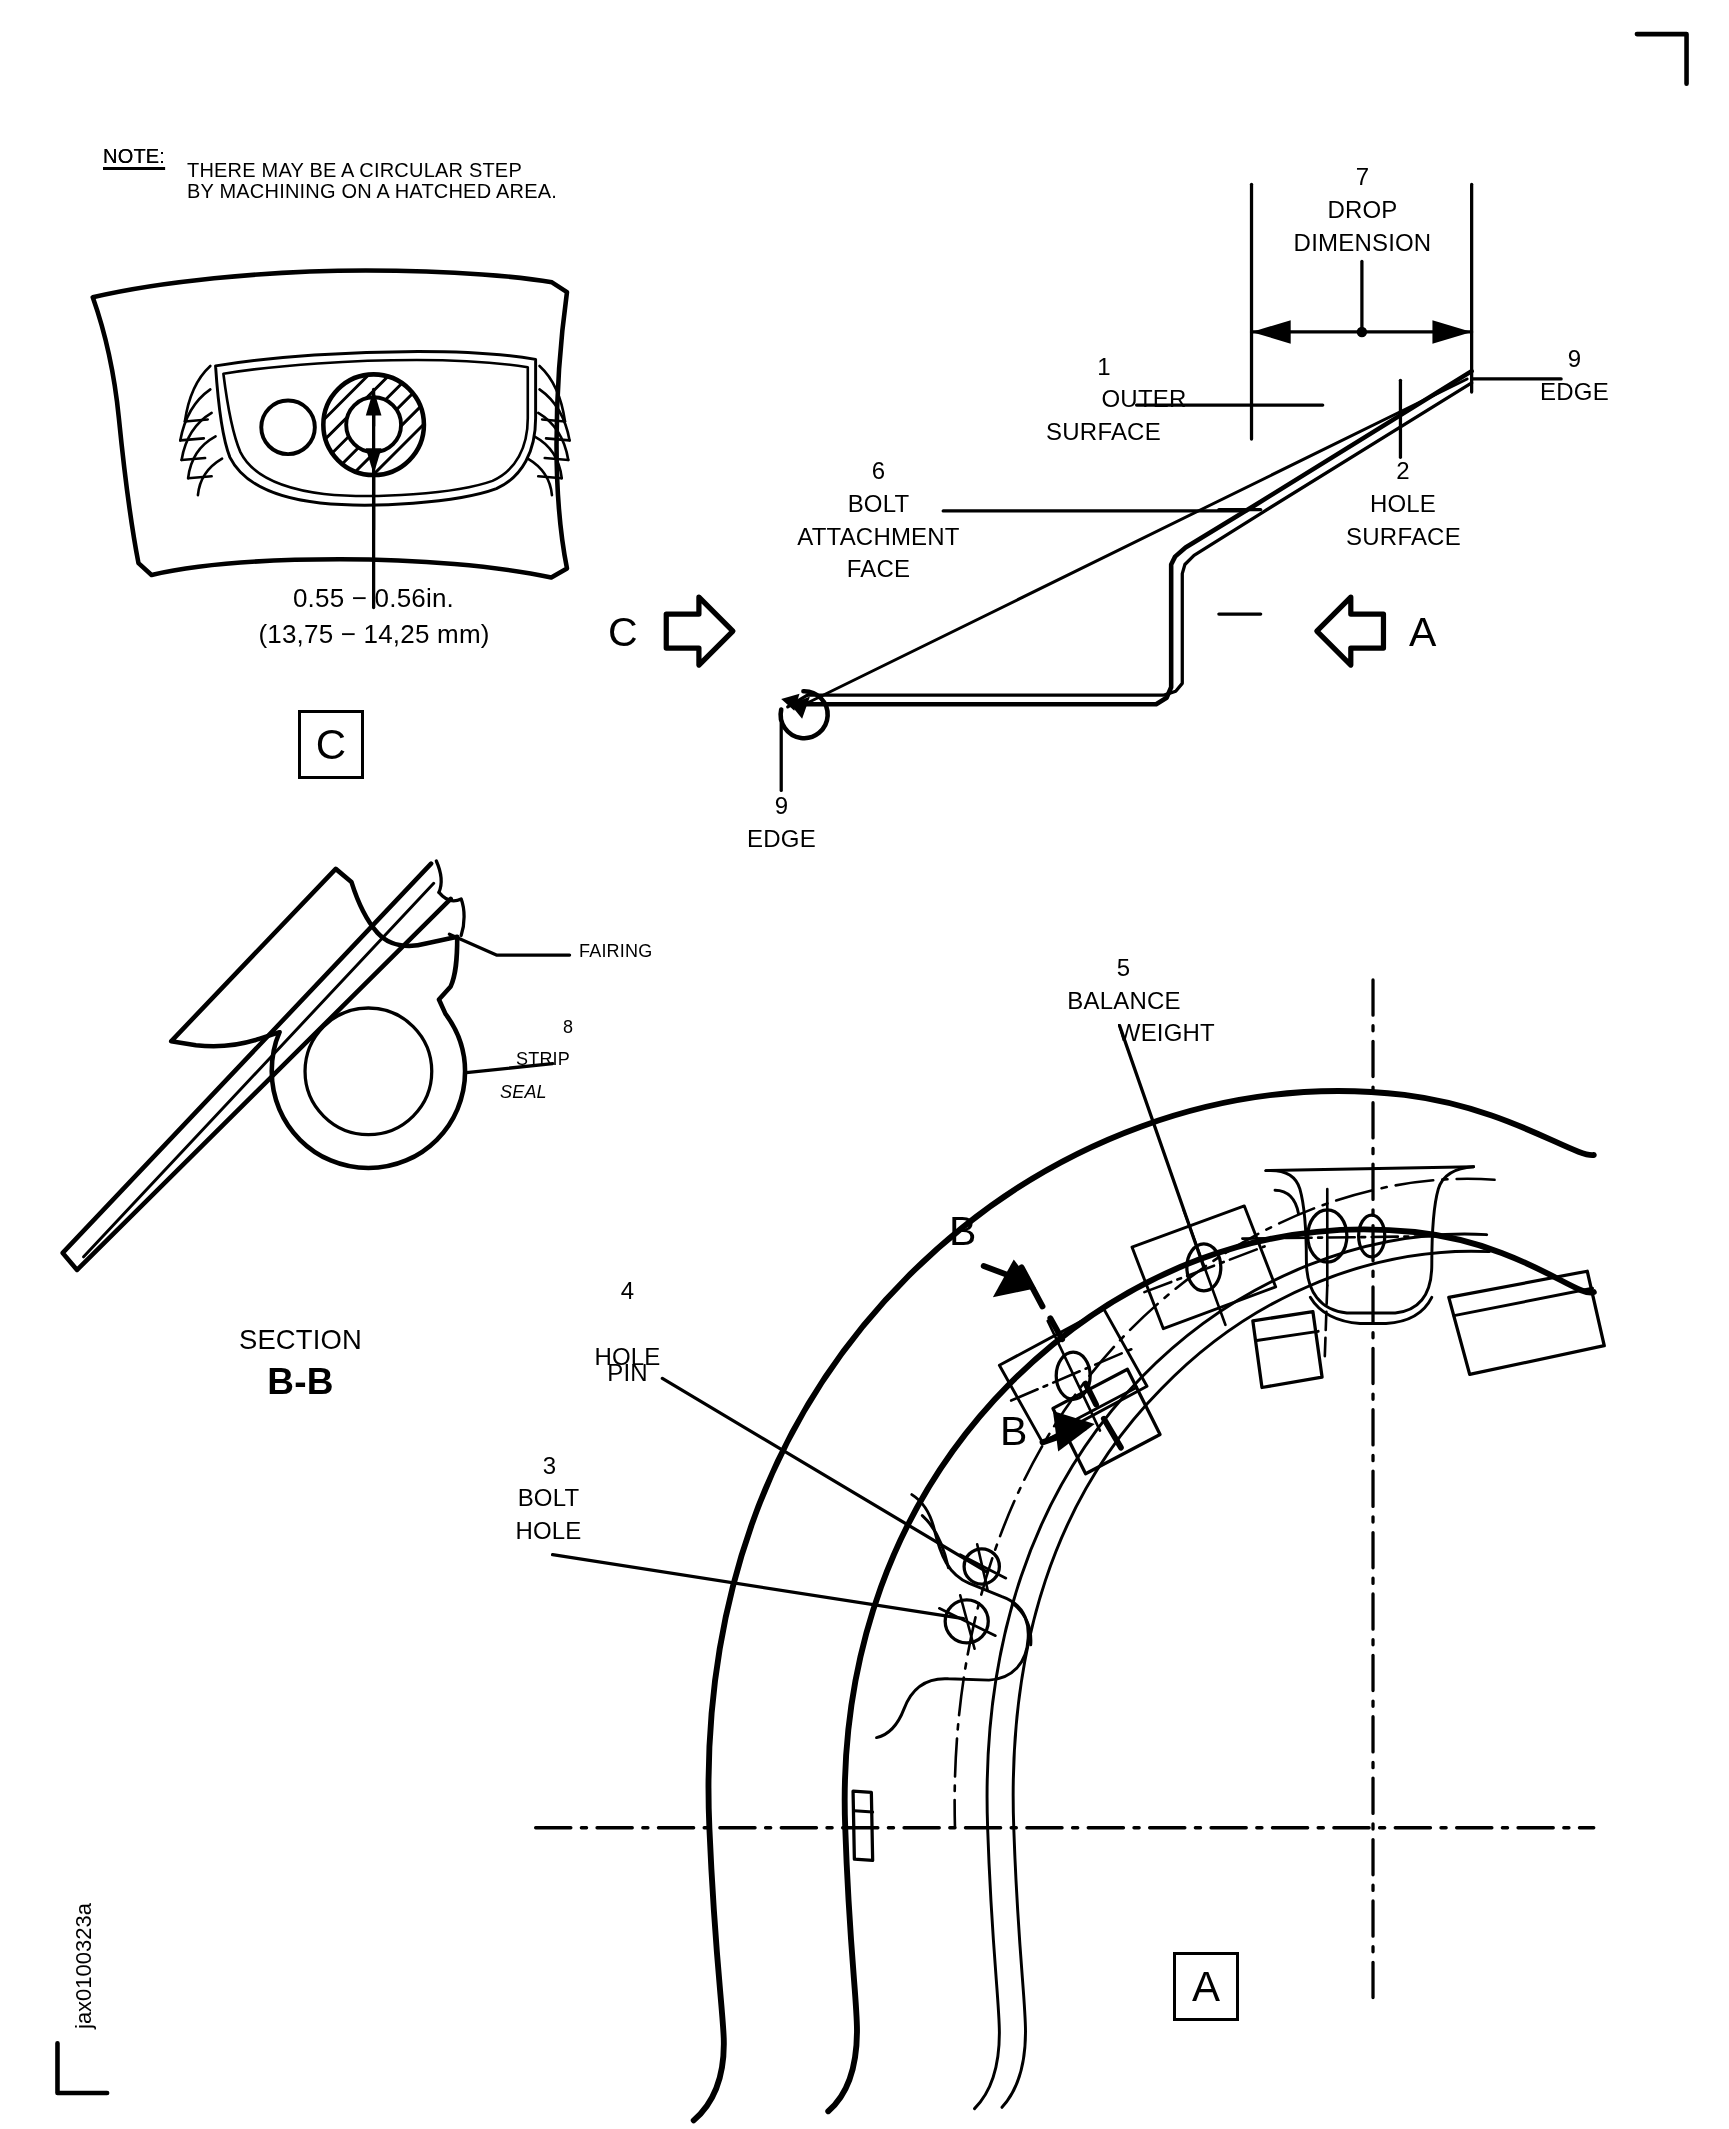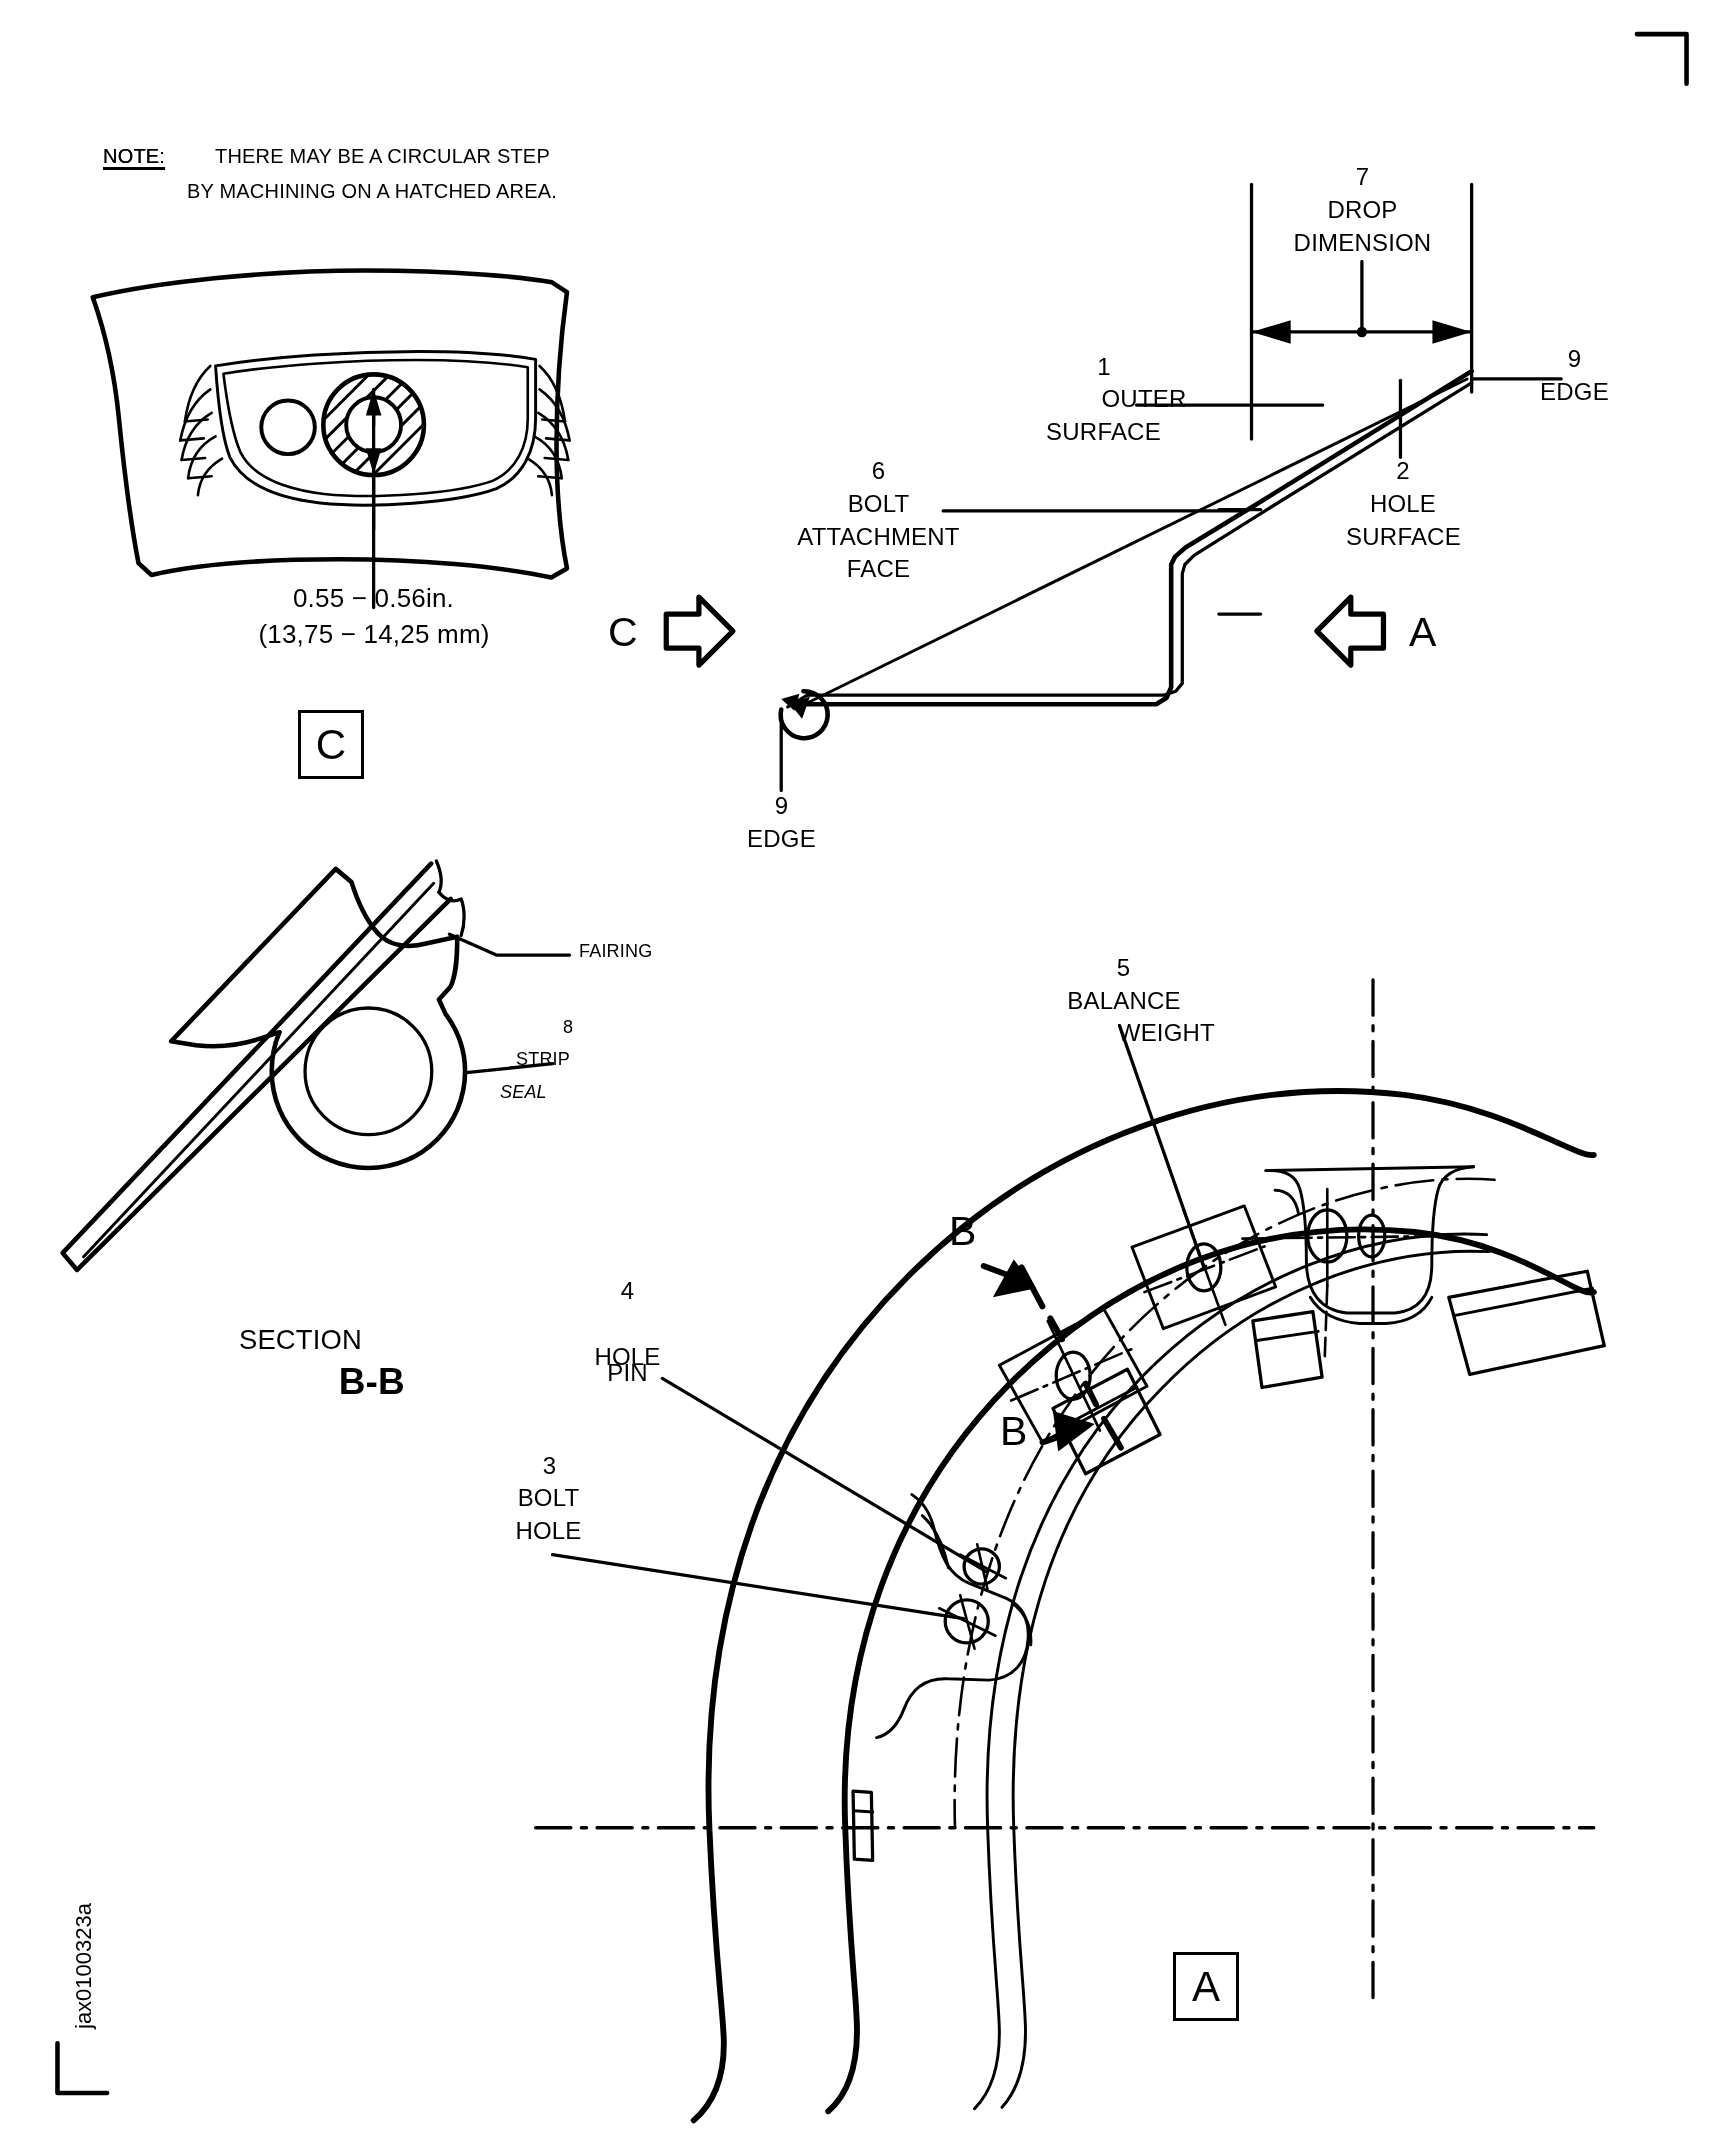--- a/index.html
+++ b/index.html
@@ -8,21 +8,21 @@
   #sheet{position:absolute;inset:0;}
   svg{position:absolute;top:0;left:0;}
   .txt{position:absolute;font-family:"Liberation Sans",sans-serif;color:#000;
        white-space:pre;line-height:1.18;letter-spacing:0.2px;}
   .t-note{font-size:20px;}
   .t-lbl{font-size:24px;text-align:center;}
   .t-lblL{font-size:18px;}
   .t-big{font-size:41px;}
   .t-dim{font-size:26px;text-align:center;}
   .t-sec{font-size:27.4px;text-align:center;}
-  .t-secbb{font-size:37px;text-align:right;font-weight:bold;}
+  .t-secbb{font-size:37px;text-align:center;font-weight:bold;}
   .ul-note{text-decoration:underline;text-decoration-thickness:2.6px;text-underline-offset:3.9px;}
   .boxed{position:absolute;border:3.9px solid #000;display:flex;align-items:center;
          justify-content:center;font-size:42px;font-family:"Liberation Sans",sans-serif;}
   .vertid{position:absolute;transform:rotate(-90deg);transform-origin:left top;
           font-size:22px;font-family:"Liberation Sans",sans-serif;white-space:nowrap;}
 </style>
 </head>
 <body>
 
 <div id="sheet">
@@ -306,21 +306,21 @@
 
       <path d="M1714,1570 L1843,1940" stroke-width="5"></path>
       <path d="M1014,2110 L1510,2406" stroke-width="5"></path>
       <path d="M846,2380 L1475,2478" stroke-width="5"></path>
     </g>
   </g>
 </svg>
 
 <div class="txt t-note" style="left:103px;top:145px;">NOTE:</div>
 <div class="txt t-note ul-note" style="left:103px;top:145px;">NOTE:</div>
-<div class="txt t-note" style="left:187px;top:145px;margin-left:28px;">THERE MAY BE A CIRCULAR STEP</div>
+<div class="txt t-note" style="left:187px;top:159px;">THERE MAY BE A CIRCULAR STEP</div>
 <div class="txt t-note" style="left:187px;top:180px;">BY MACHINING ON A HATCHED AREA.</div>
 
 <div class="txt t-dim" style="left:230px;top:583px;width:287px;">0.55 − 0.56in.</div>
 <div class="txt t-dim" style="left:178px;top:619px;width:392px;">(13,75 − 14,25 mm)</div>
 
 <div class="boxed" style="left:298px;top:710px;width:60px;height:63px;">
   <span>C</span>
 </div>
 
 <div class="txt t-lbl" style="left:1284px;top:163px;width:157px;">7</div>

